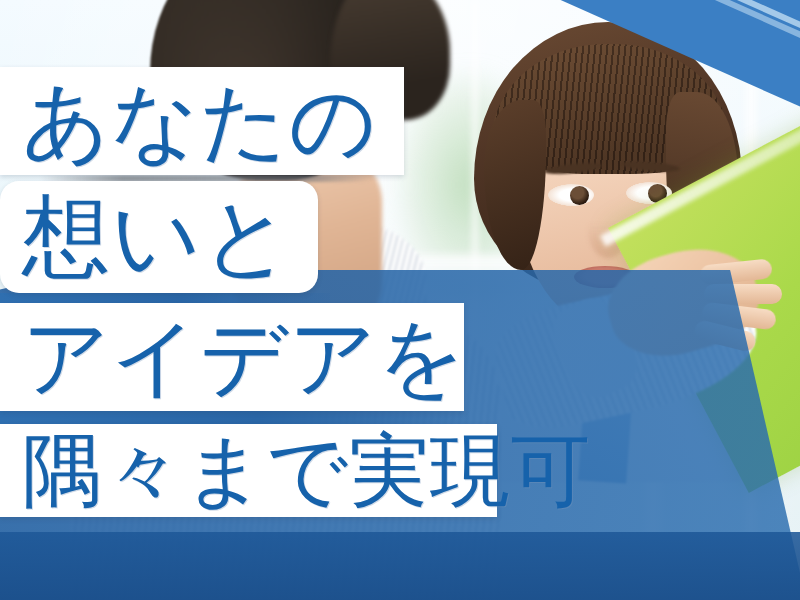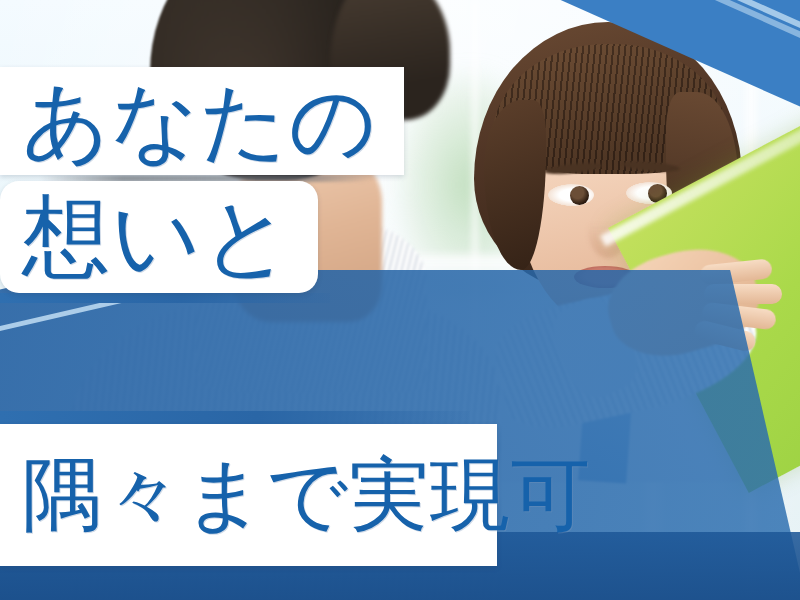--- a/index.html
+++ b/index.html
@@ -301,21 +301,21 @@
     white-space: nowrap;
     letter-spacing: 0.01em;
     line-height: 1;
     padding-left: 22px;
     text-shadow: 1px 1px 0 rgba(120,150,185,0.35);
   }
 
   #band1 { top: 67px;  width: 404px; height: 108px; }
   #band2 { top: 181px; width: 318px; height: 112px; border-radius: 19px; }
   #band3 { top: 303px; width: 464px; height: 108px; }
-  #band4 { top: 424px; width: 497px; height: 142px; }
+  #band4 { top: 424px; width: 497px; height: 93px; }
 
   #band1 .band-text { font-size: 86px; }
   #band2 .band-text { font-size: 88px; }
   #band3 .band-text { font-size: 86px; }
   #band4 .band-text { font-size: 80px; }
 
   
   .rule {
     position: absolute; left: 0;
     background: linear-gradient(90deg, #2f6fb0 0%, #2a66a6 55%, rgba(42,102,166,0.1) 100%);
@@ -397,17 +397,20 @@
   <div class="soft-shadow"></div>
   <div class="rule" id="rule1"></div>
   <div class="rule" id="rule2"></div>
 
   <div class="band" id="band1">
     <span class="band-text">あなたの</span>
   </div>
   <div class="band" id="band2">
     <span class="band-text">想いと</span>
   </div>
+  <div class="band" id="band3">
+    <span class="band-text">アイデアを</span>
+  </div>
   <div class="band" id="band4">
     <span class="band-text">隅々まで実現可</span>
   </div>
 
 </div>
 
 </body></html>

